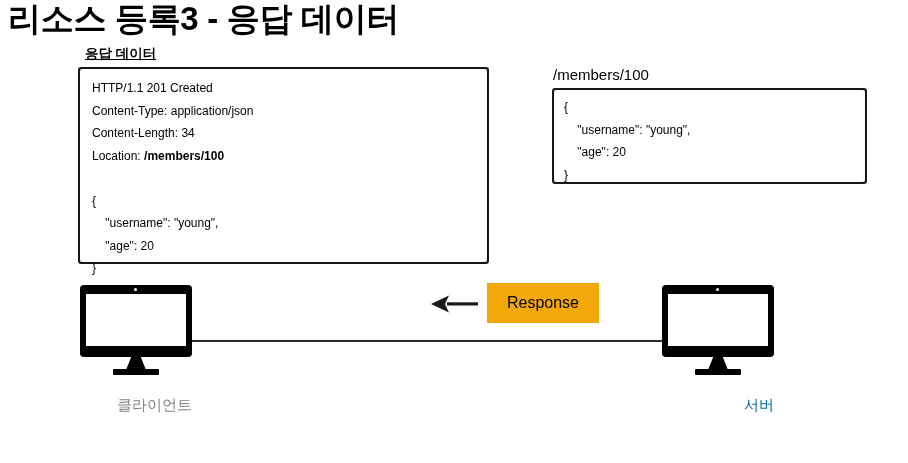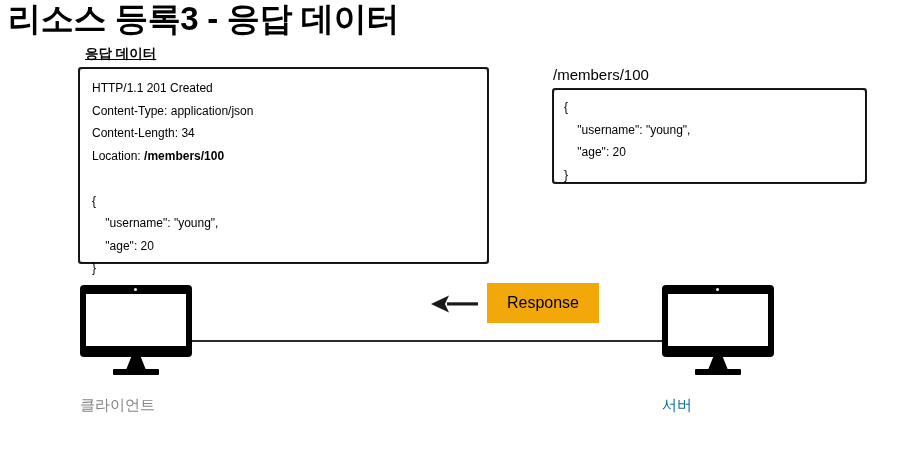--- a/index.html
+++ b/index.html
@@ -148,21 +148,21 @@
     border-radius: 1px;
   }
 
   
   .node-label {
     position: absolute;
     font-size: 15px;
     color: #7f8285;
     line-height: 20px;
     white-space: nowrap;
-    text-align: left;
+    text-align: right;
   }
   #client-label { left: 80px;  top: 395px; width: 112px; }
   #server-label { left: 662px; top: 395px; width: 112px; }
 
   
   #response-badge {
     position: absolute;
     left: 487px;
     top: 283px;
     width: 112px;

